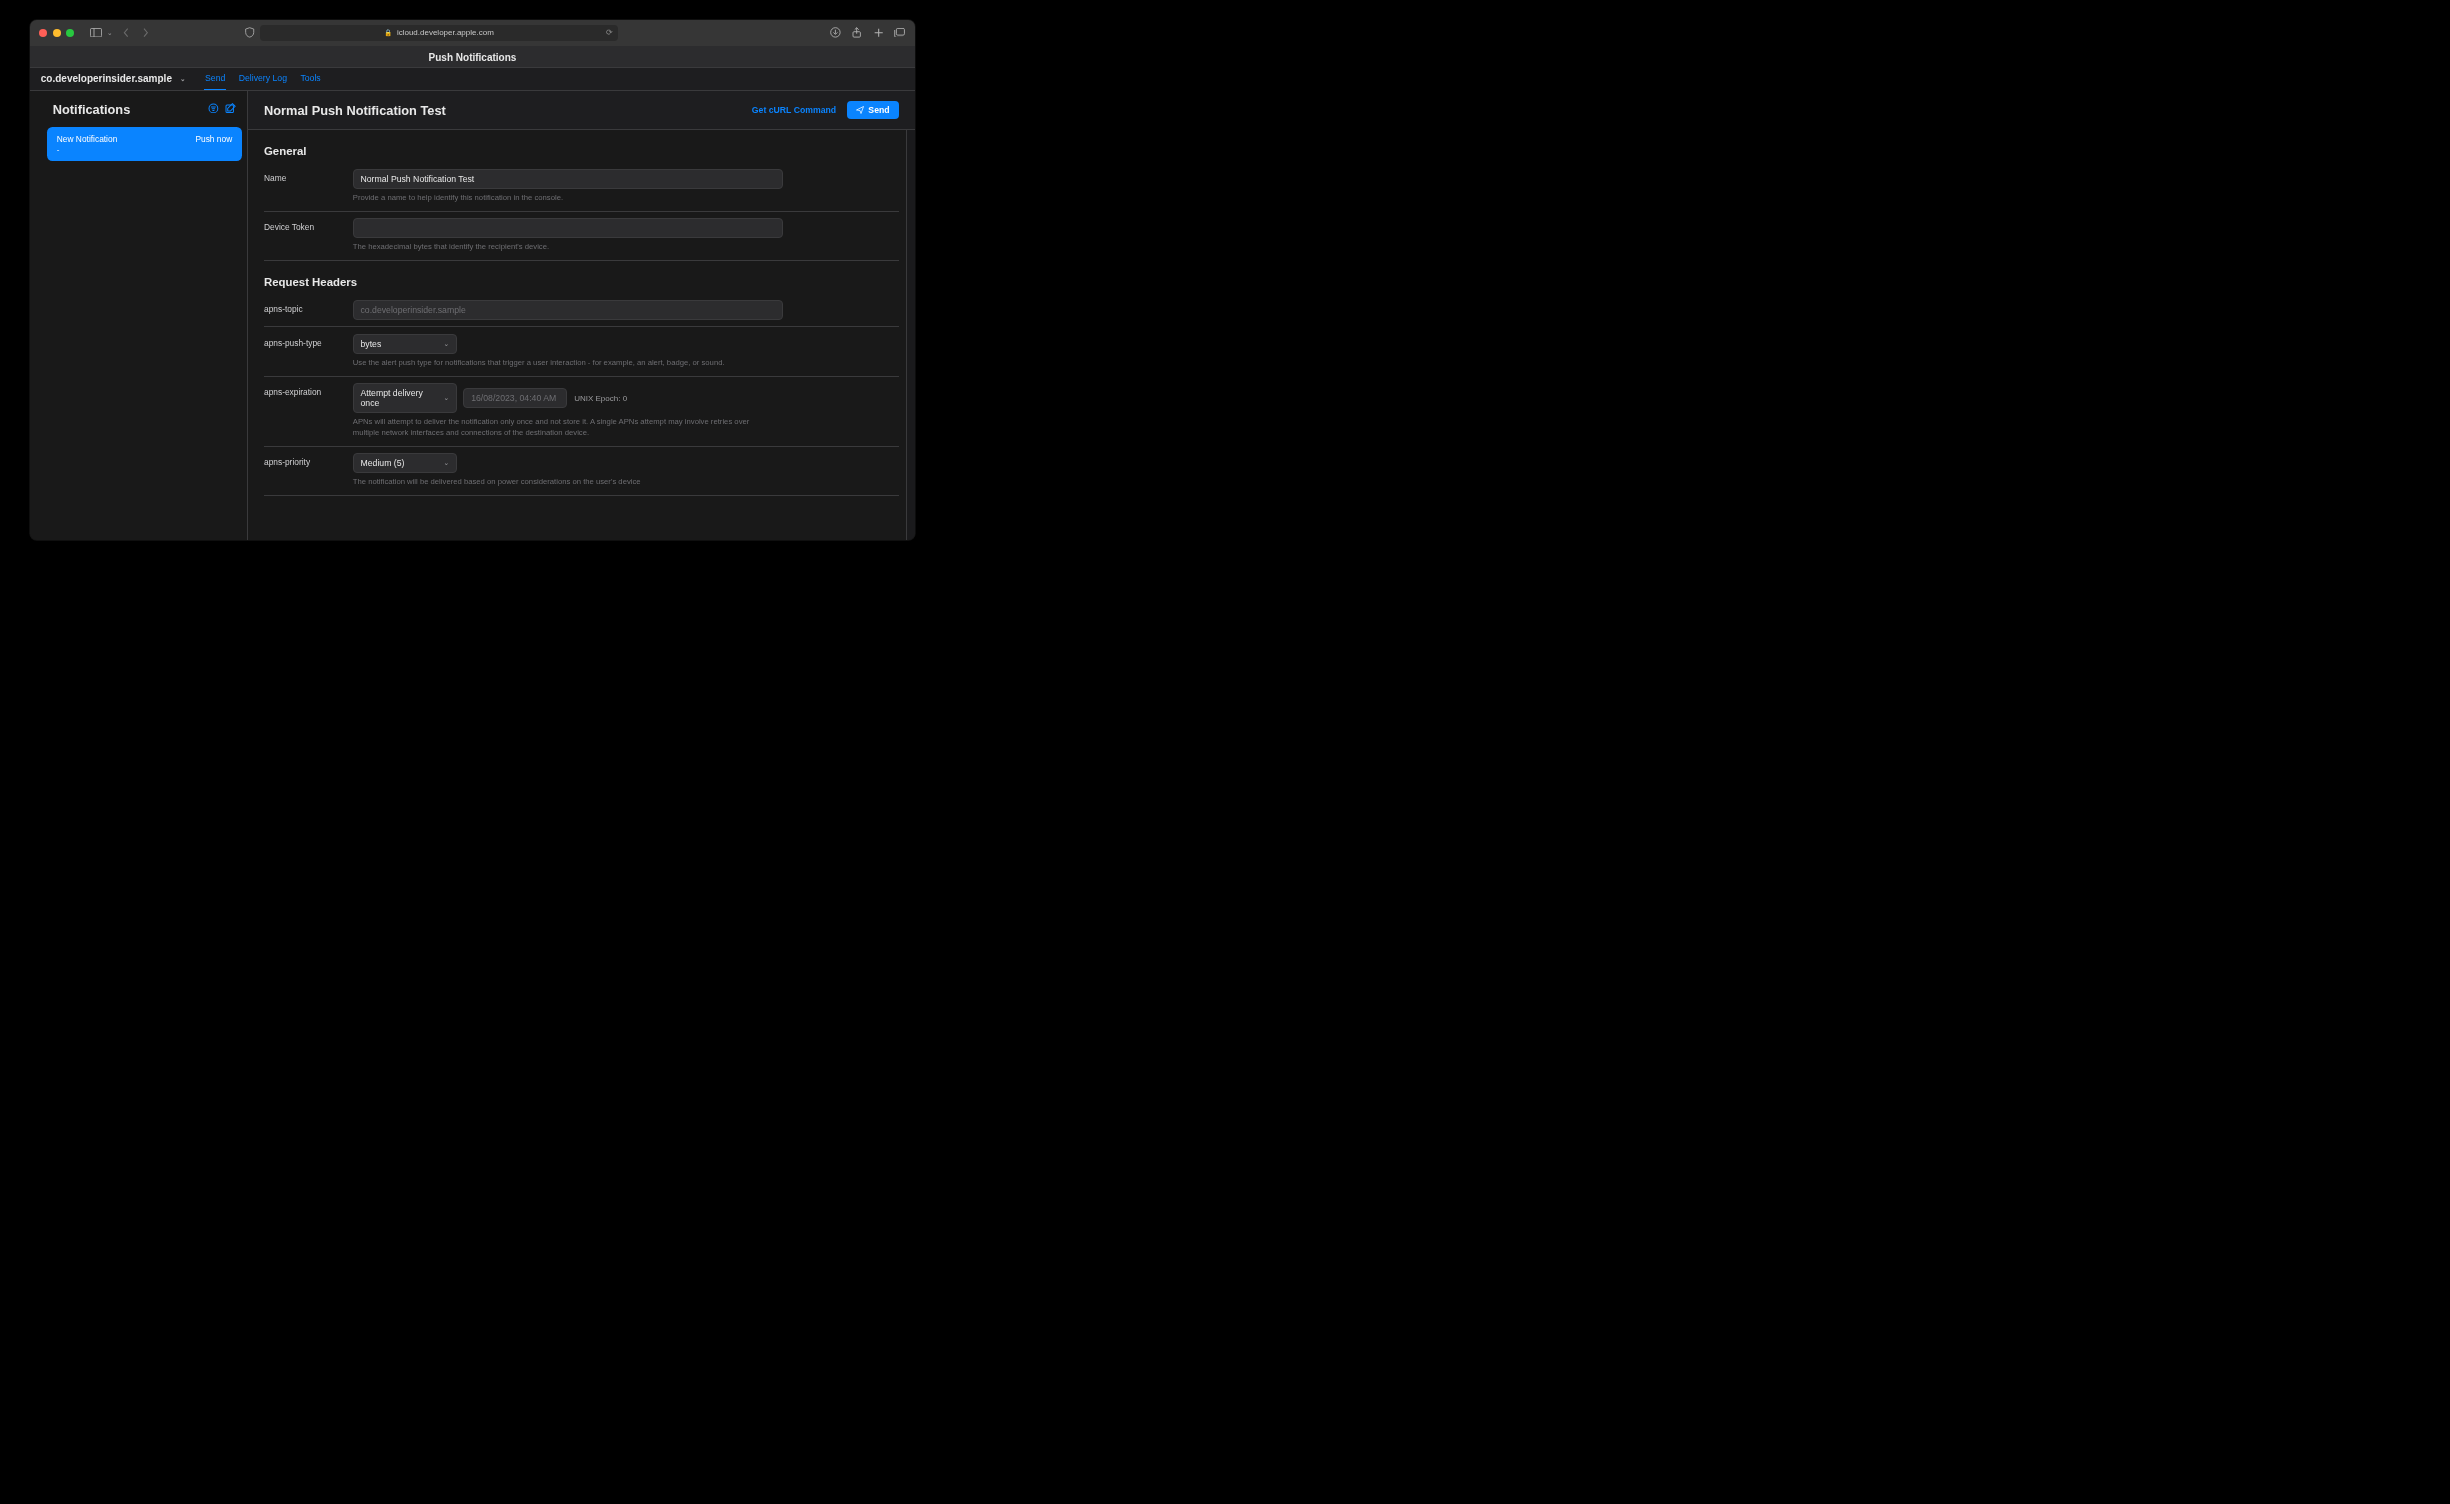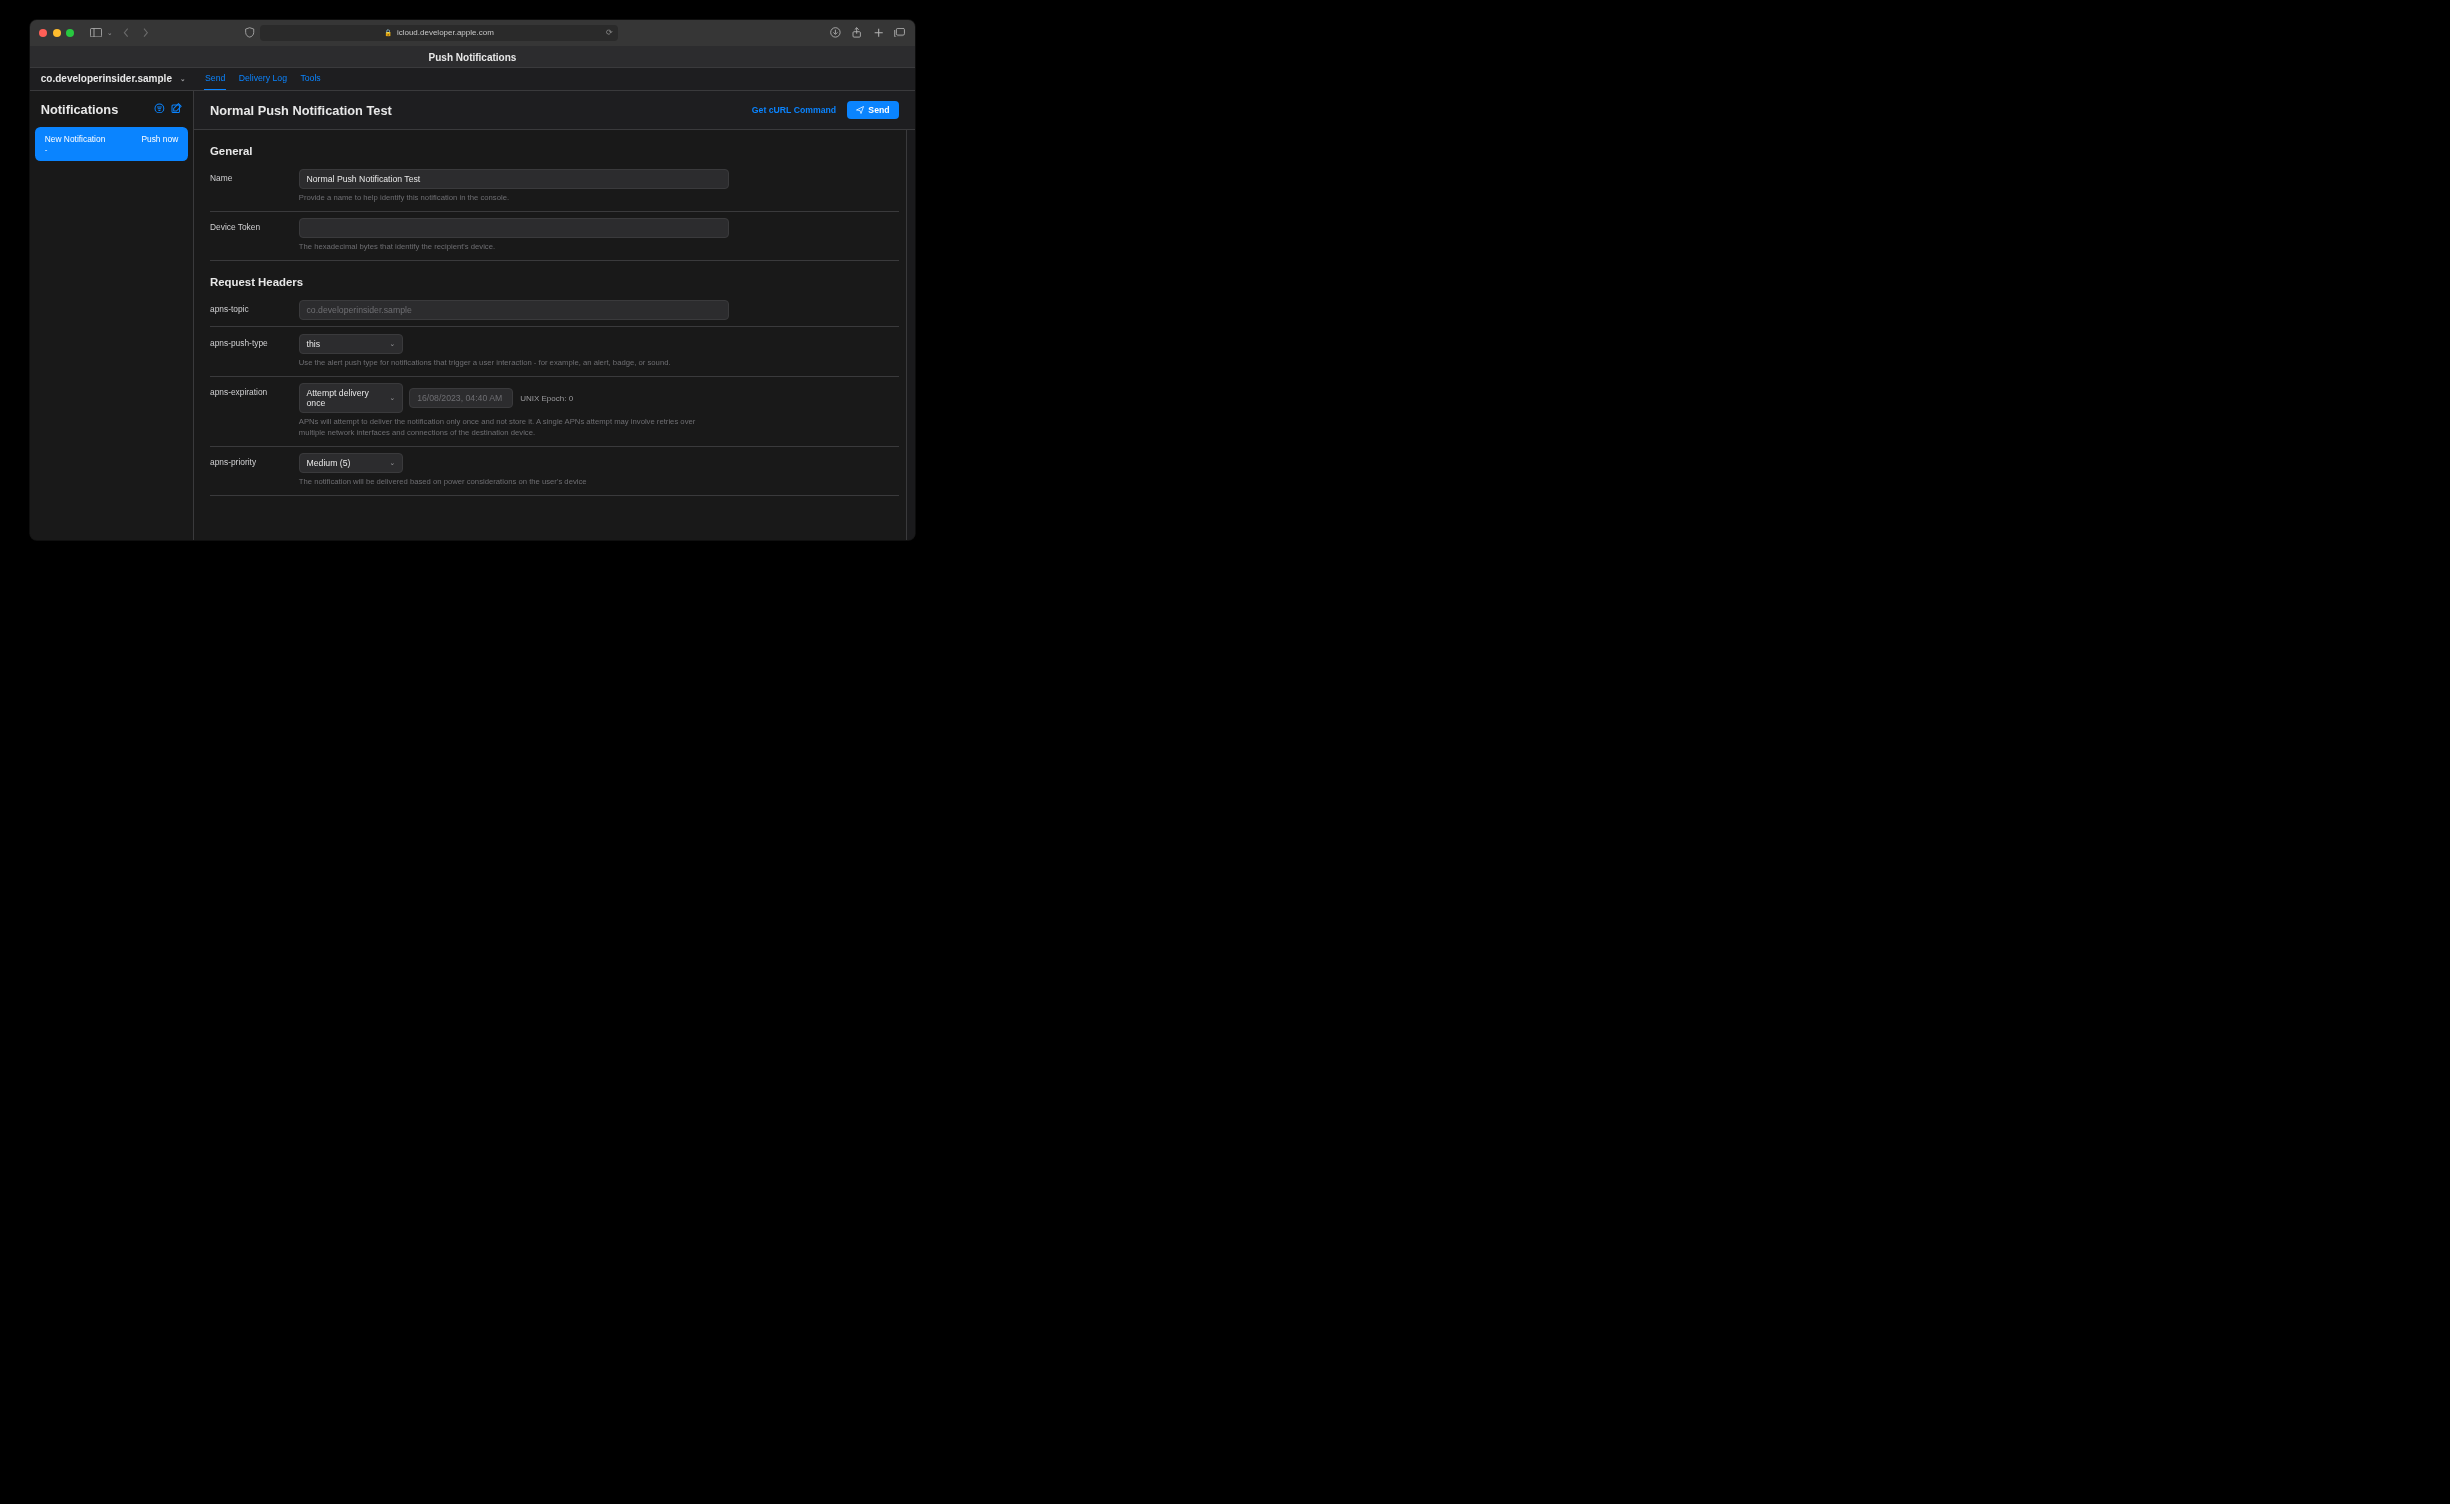--- a/index.html
+++ b/index.html
@@ -108,21 +108,21 @@
     align-items:center;
     padding: 0 10.8px;
     gap: 12px;
   }
   .app-id { font-size: 10px; font-weight:600; display:flex; align-items:center; gap:5.4px;}
   .tabs { display:flex; gap:12px; margin-left:6.7px; height:100%; align-items:center;}
   .tab { color: var(--blue); font-size:8.7px; height:100%; display:flex; align-items:center; border-bottom:1.3px solid transparent; padding:0 0.7px;}
   .tab.active { border-bottom-color: var(--blue); }
   
   .main { flex:1; display:flex; overflow:hidden; }
-  .sidebar { width: 164px; border-right:0.7px solid var(--border); display:flex; flex-direction:column; }
+  .sidebar { width: 206px; border-right:0.7px solid var(--border); display:flex; flex-direction:column;margin-left:12px; }
   .side-head { height:36px; display:flex; align-items:center; padding:0 10.8px; gap:6.7px; }
   .side-title { font-size:12.8px; font-weight:700; flex:1; }
   .side-ico { color: var(--blue); font-size:10.8px; }
   .side-list { padding: 0 5.4px; }
   .notif-item {
     background: var(--blue-selected);
     border-radius:5.4px;
     padding: 6.7px 9.4px;
     color:#fff;
   }
@@ -325,21 +325,21 @@
         <div class="field-row">
           <div class="field-label">apns-topic</div>
           <div class="field-body">
             <input class="input" placeholder="co.developerinsider.sample" style="">
           </div>
         </div>
         <div class="field-row">
           <div class="field-label">apns-push-type</div>
           <div class="field-body">
             <div class="select">
-              <span>this</span>
+              <span>bytes</span>
               <span class="chev">⌄</span>
             </div>
             <div class="help">Use the alert push type for notifications that trigger a user interaction - for example, an alert, badge, or sound.</div>
           </div>
         </div>
         <div class="field-row">
           <div class="field-label">apns-expiration</div>
           <div class="field-body">
             <div class="inline">
               <div class="select">

